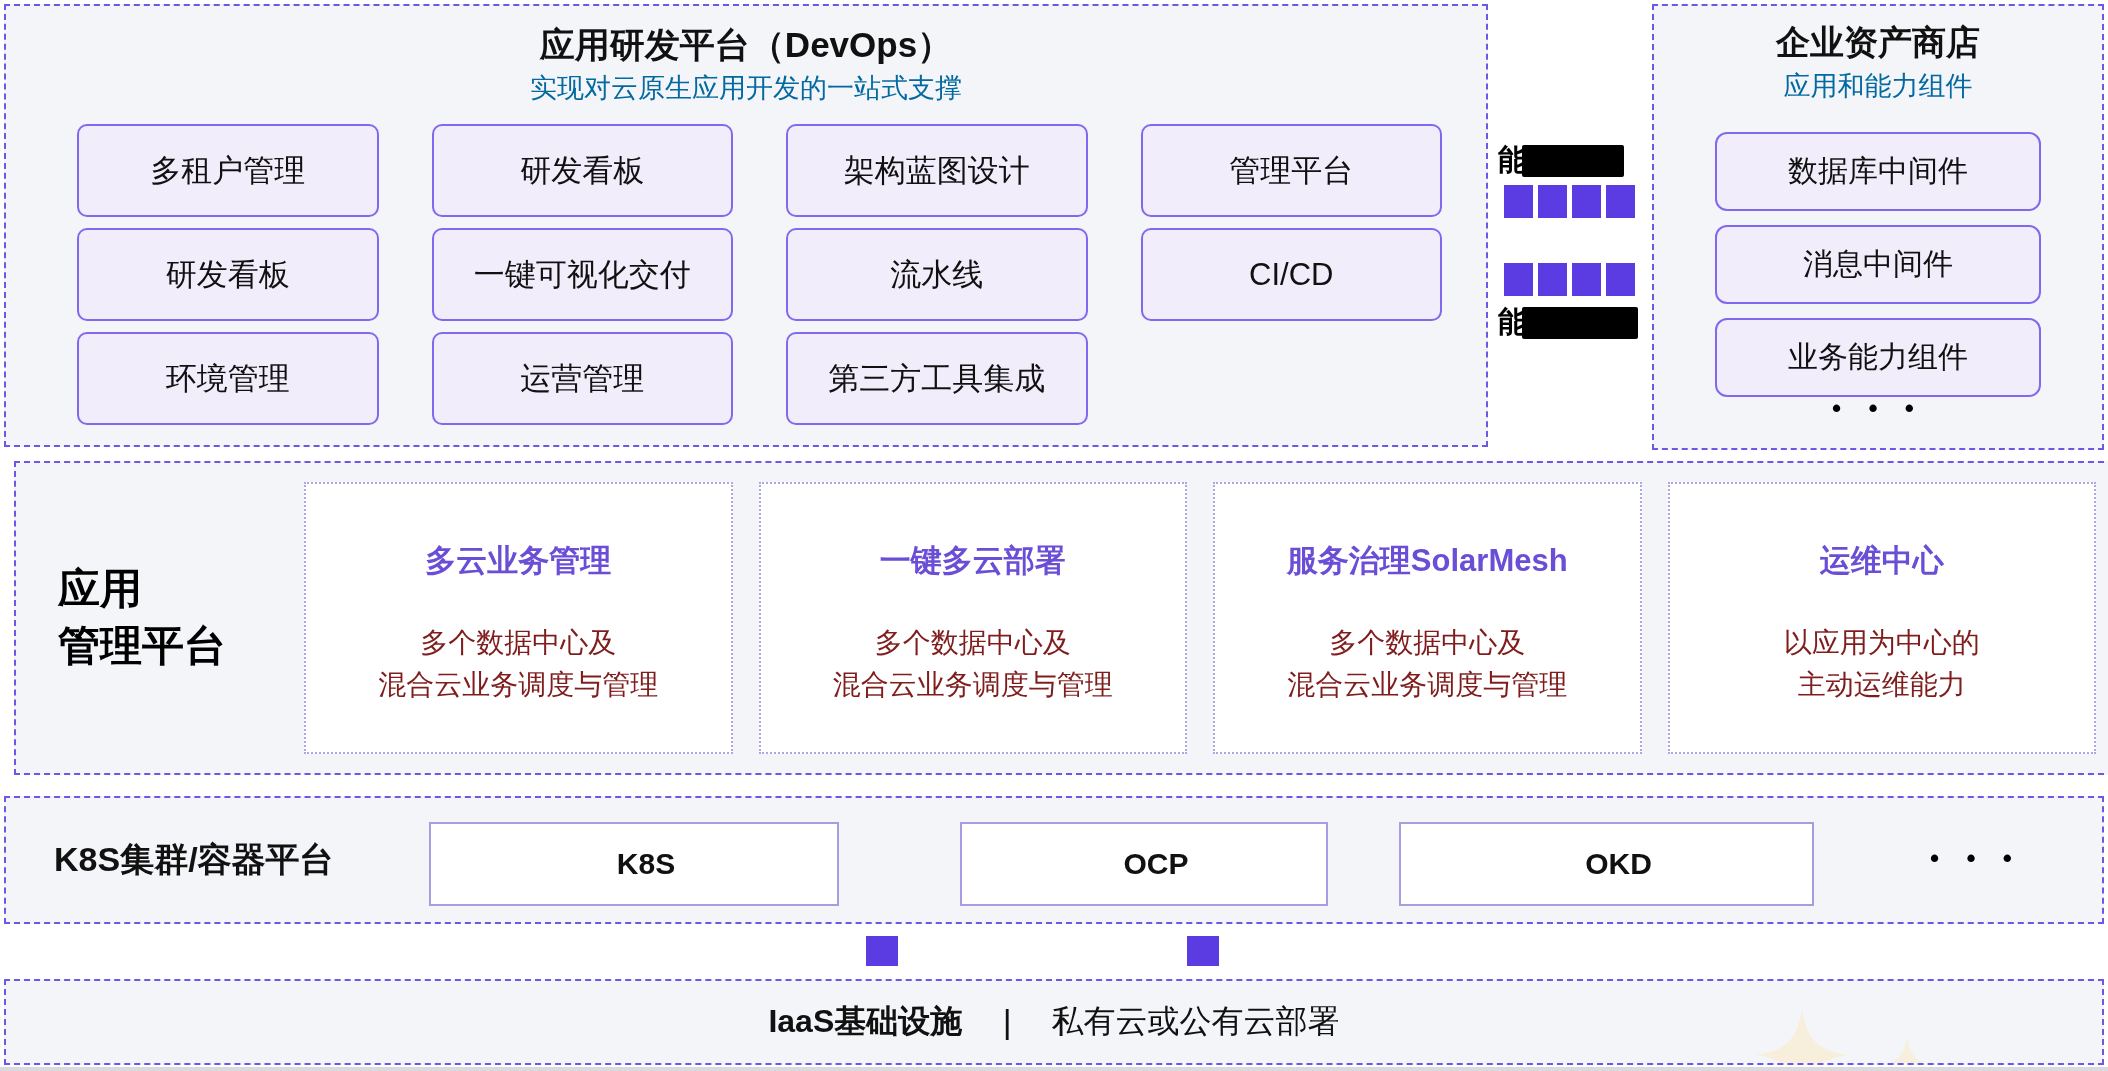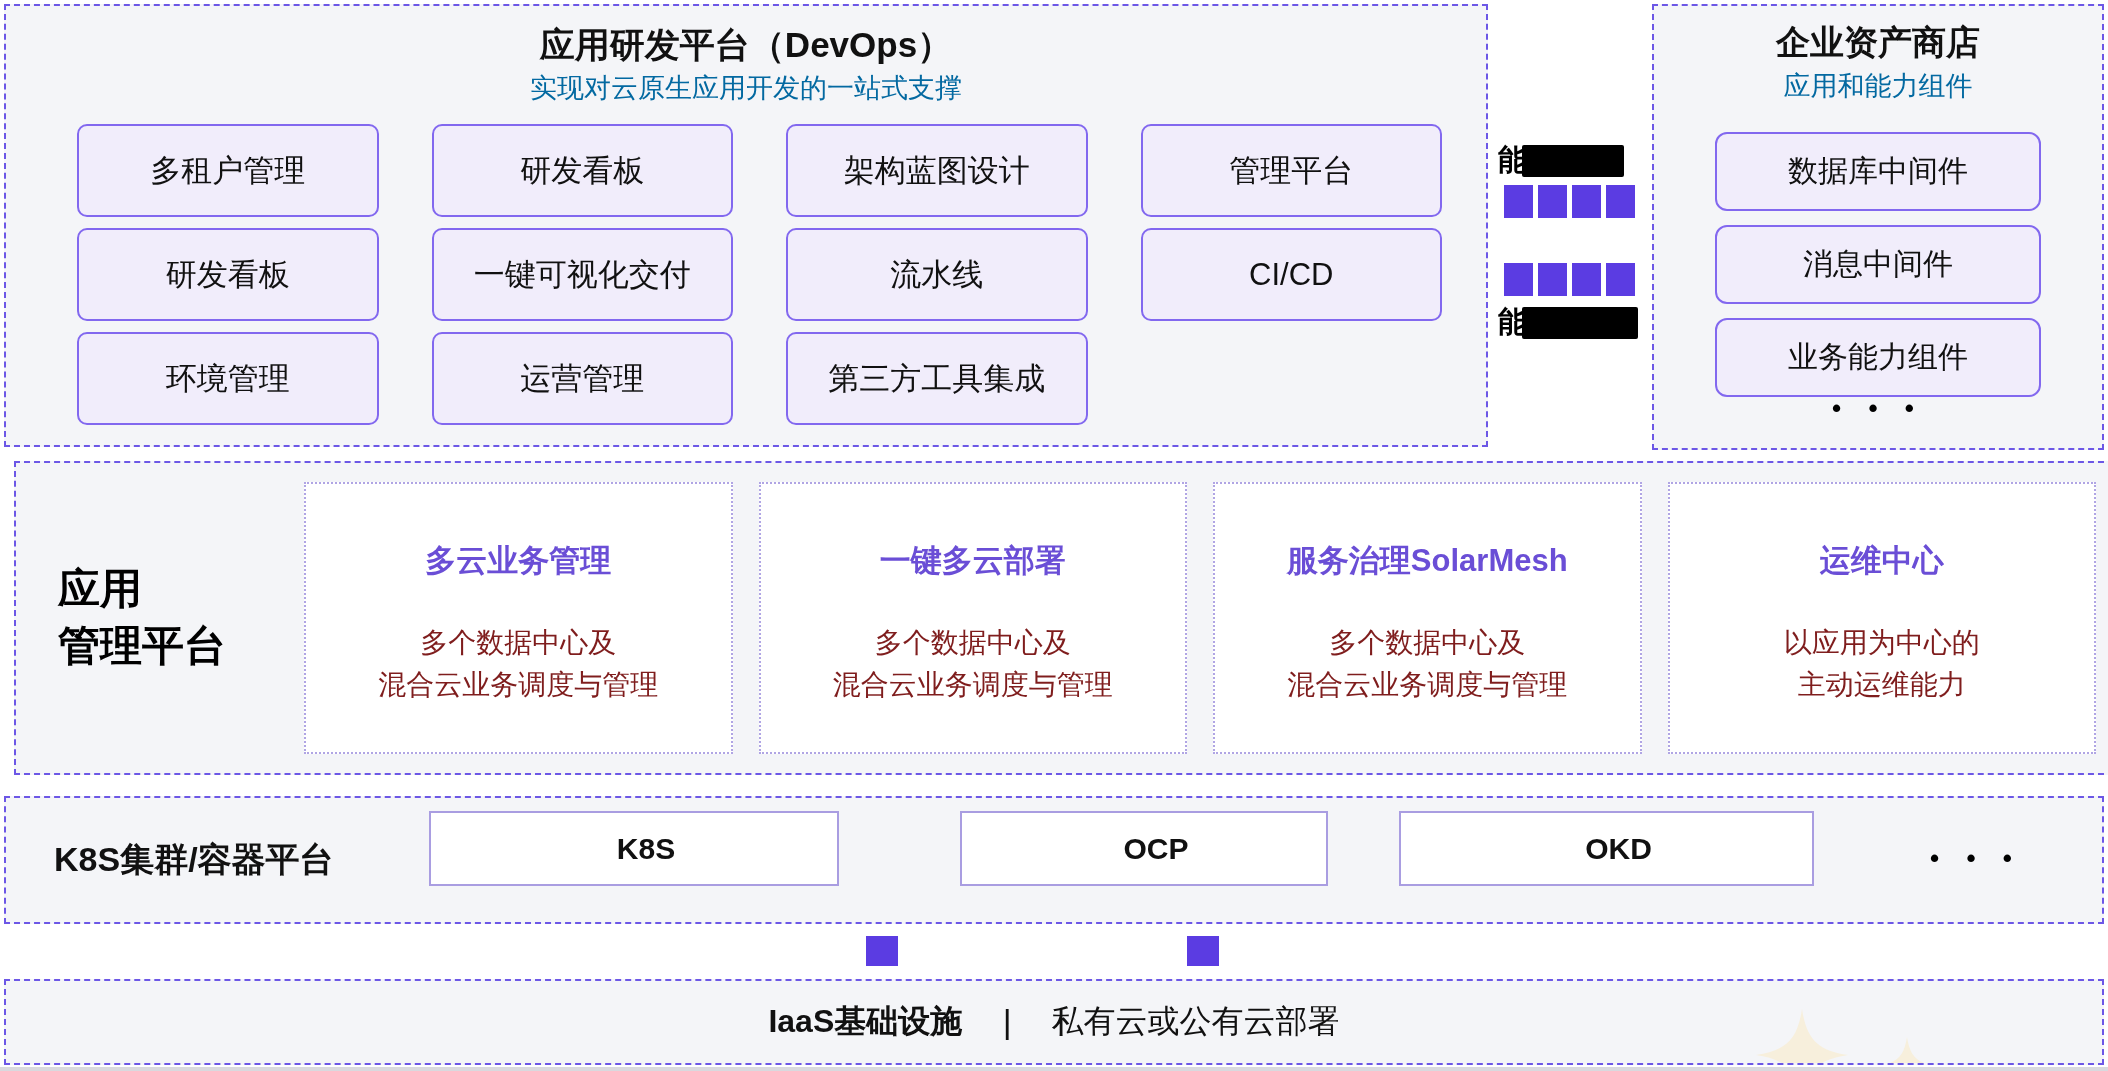--- a/index.html
+++ b/index.html
@@ -60,21 +60,21 @@
   .card{
     flex:1;background:#ffffff;border:2px dotted #b0a5e4;box-sizing:border-box;
     text-align:center;
   }
   .card-title{margin-top:56px;font-size:31px;font-weight:bold;color:#6a4ed6;}
   .card-desc{margin-top:40px;font-size:28px;line-height:1.5;color:#7f1d1d;}
   
   .row3{left:4px;top:796px;width:2100px;height:128px;}
   .row3-label{position:absolute;left:48px;top:50%;transform:translateY(-50%);font-size:34px;font-weight:bold;}
   .k8s-box{
-    position:absolute;top:13px;height:75px;background:#ffffff;border:2px solid #a99de1;
+    position:absolute;top:24px;height:84px;background:#ffffff;border:2px solid #a99de1;
     display:flex;align-items:center;justify-content:center;font-size:30px;font-weight:bold;box-sizing:border-box;padding-left:24px;
   }
   .k8s-box.b1{left:423px;width:410px;}
   .k8s-box.b2{left:954px;width:368px;}
   .k8s-box.b3{left:1393px;width:415px;}
   .row3 .dots{bottom:auto;top:50%;transform:translateY(-55%);left:1900px;right:auto;width:140px;}
   
   .conn-sq{position:absolute;width:32px;height:30px;background:#5b3ce2;}
   .conn-sq.c1{left:866px;top:936px;}
   .conn-sq.c2{left:1187px;top:936px;}

